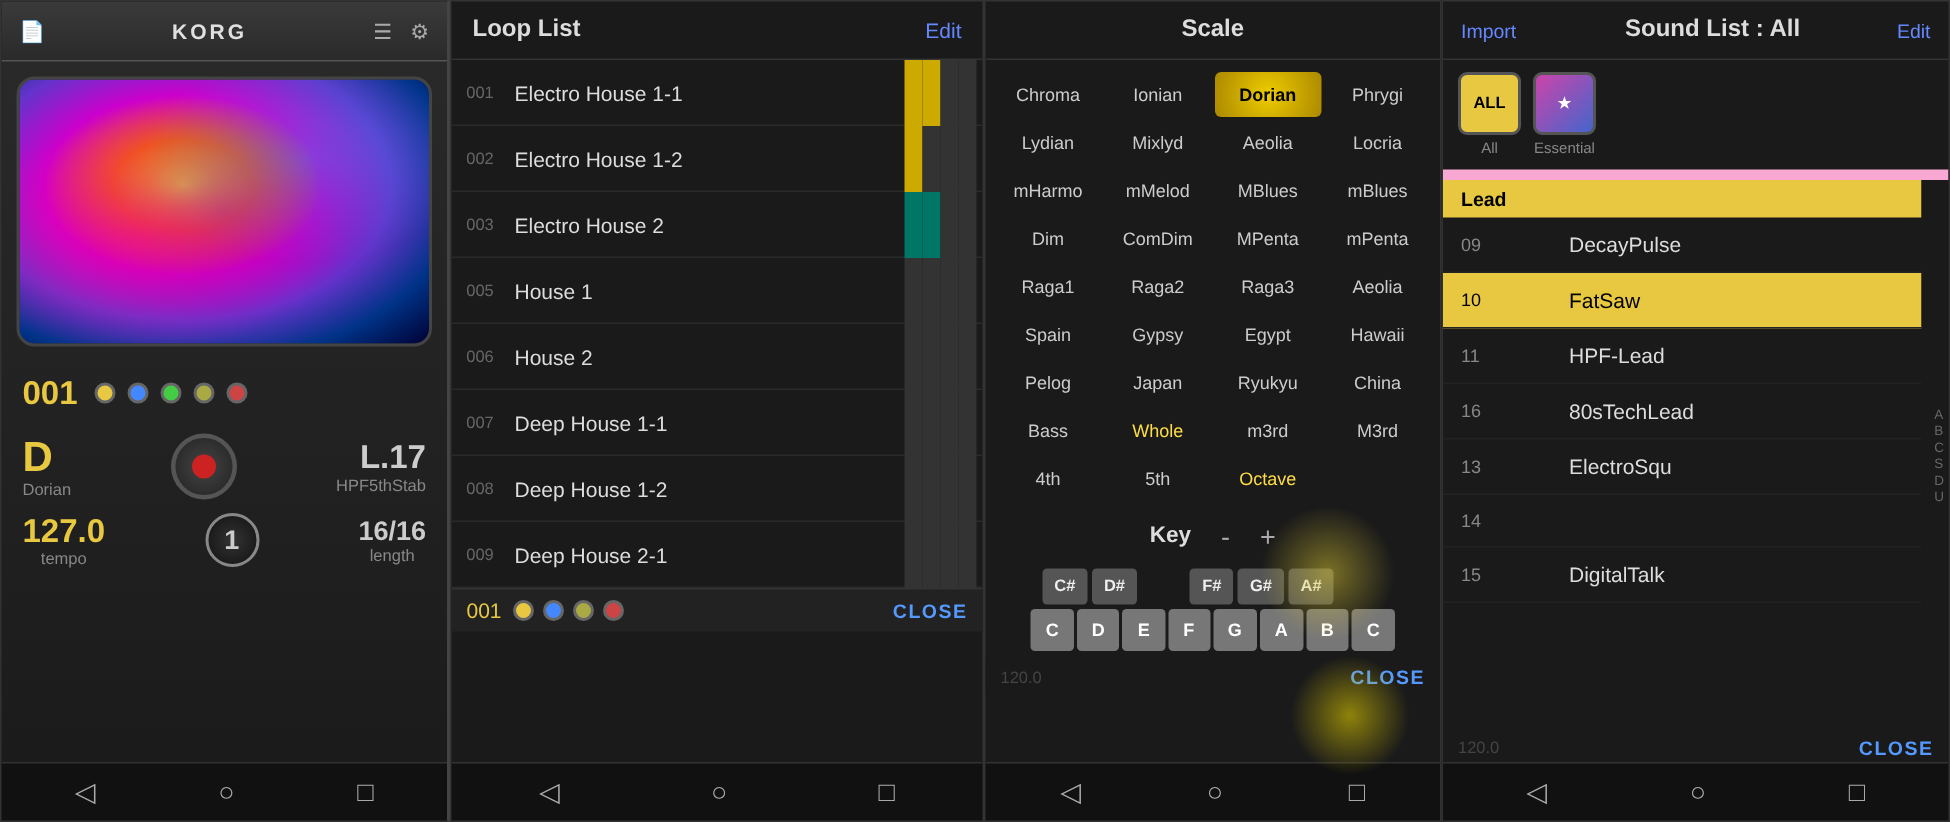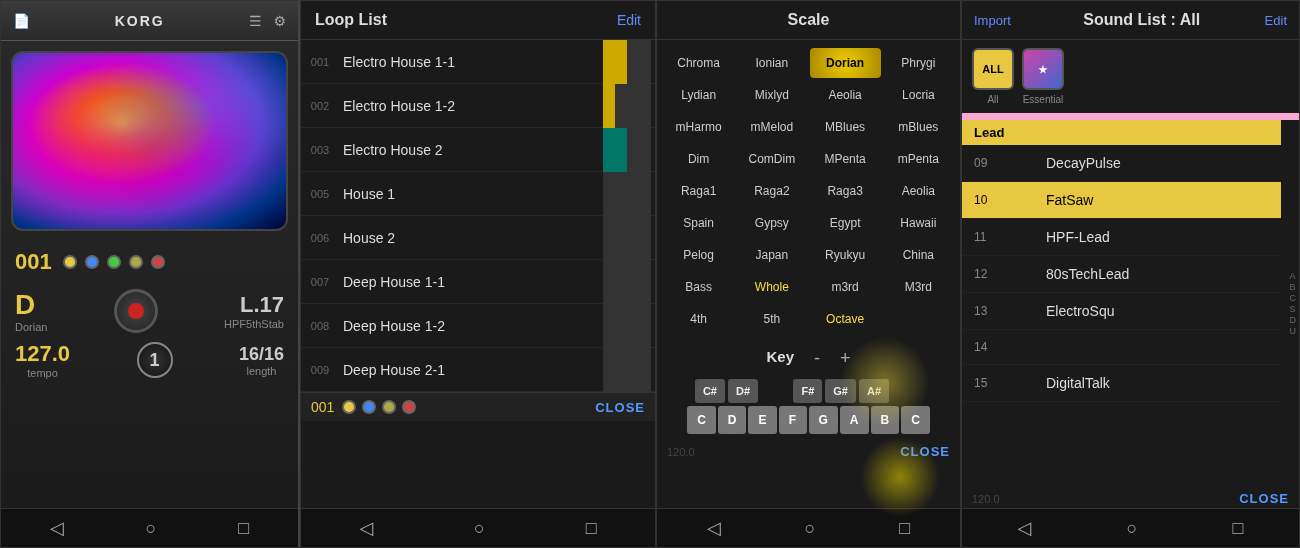--- a/index.html
+++ b/index.html
@@ -833,21 +833,21 @@
       </div>
       <div class="sound-item active">
         <span class="sound-num">10</span>
         <span class="sound-name">FatSaw</span>
       </div>
       <div class="sound-item">
         <span class="sound-num">11</span>
         <span class="sound-name">HPF-Lead</span>
       </div>
       <div class="sound-item">
-        <span class="sound-num">12</span>
+        <span class="sound-num">16</span>
         <span class="sound-name">80sTechLead</span>
       </div>
       <div class="sound-item">
         <span class="sound-num">13</span>
         <span class="sound-name">ElectroSqu</span>
       </div>
       <div class="sound-item">
         <span class="sound-num">14</span>
       </div>
       <div class="sound-item">

